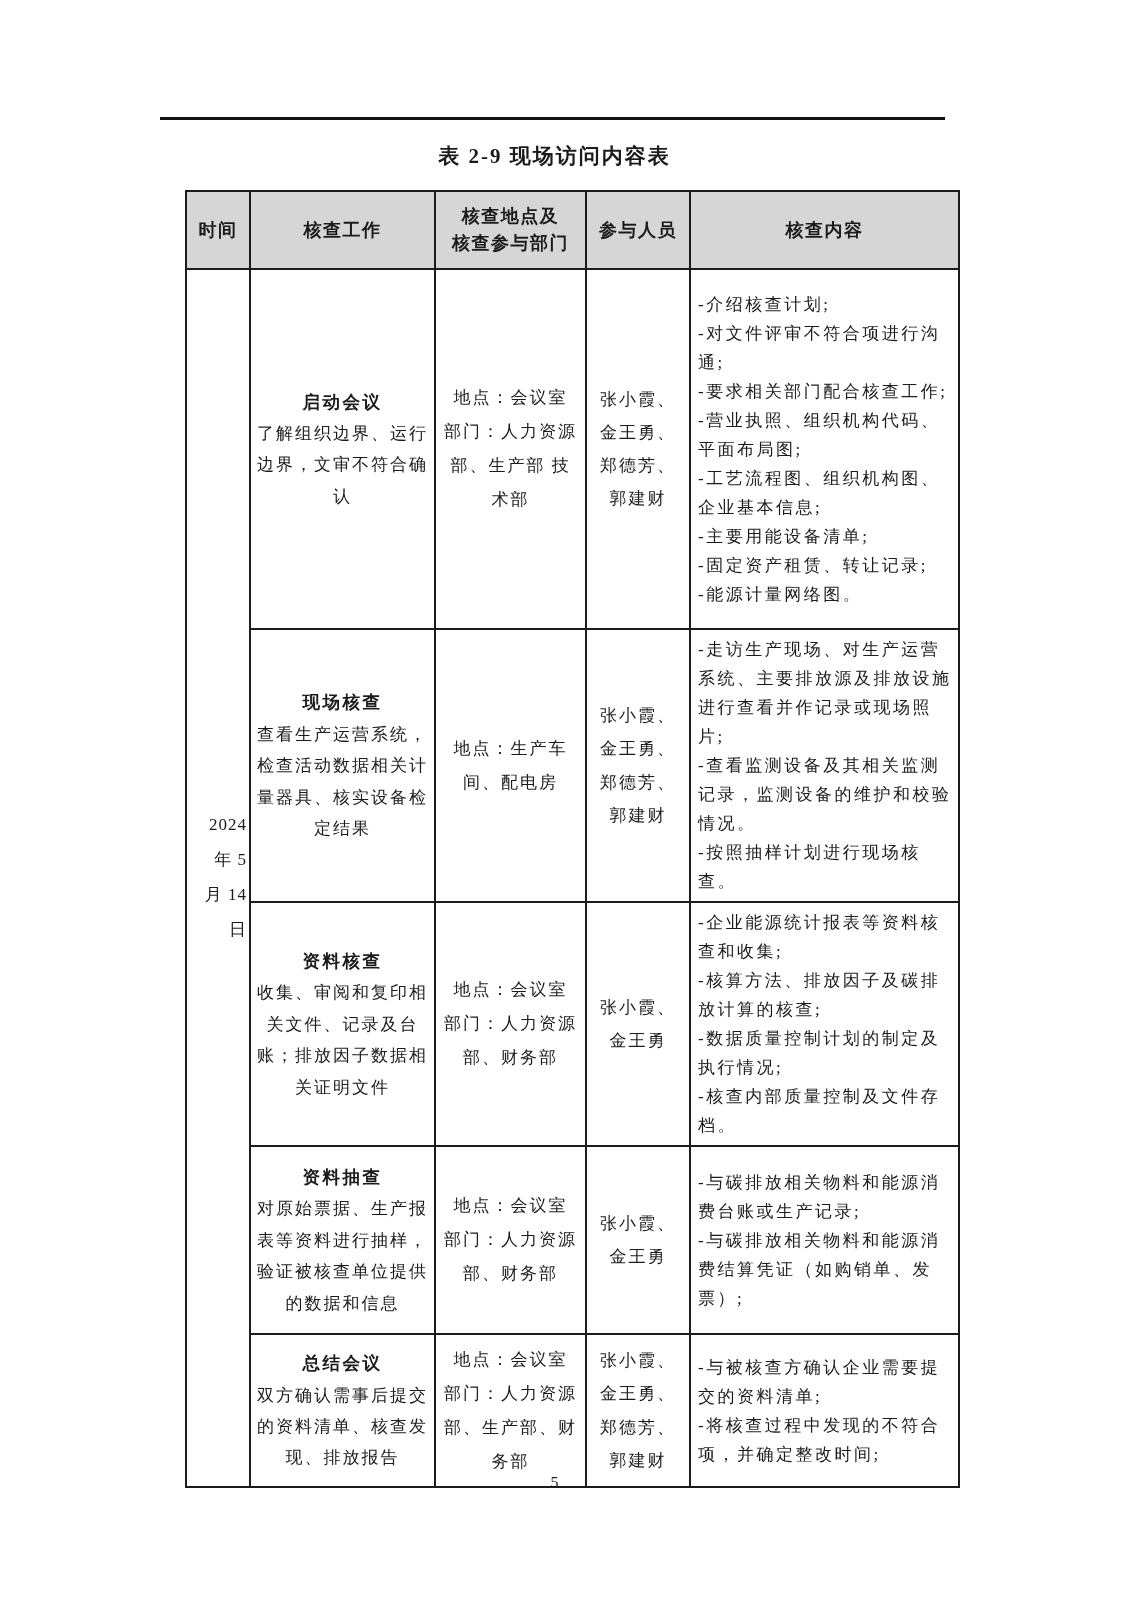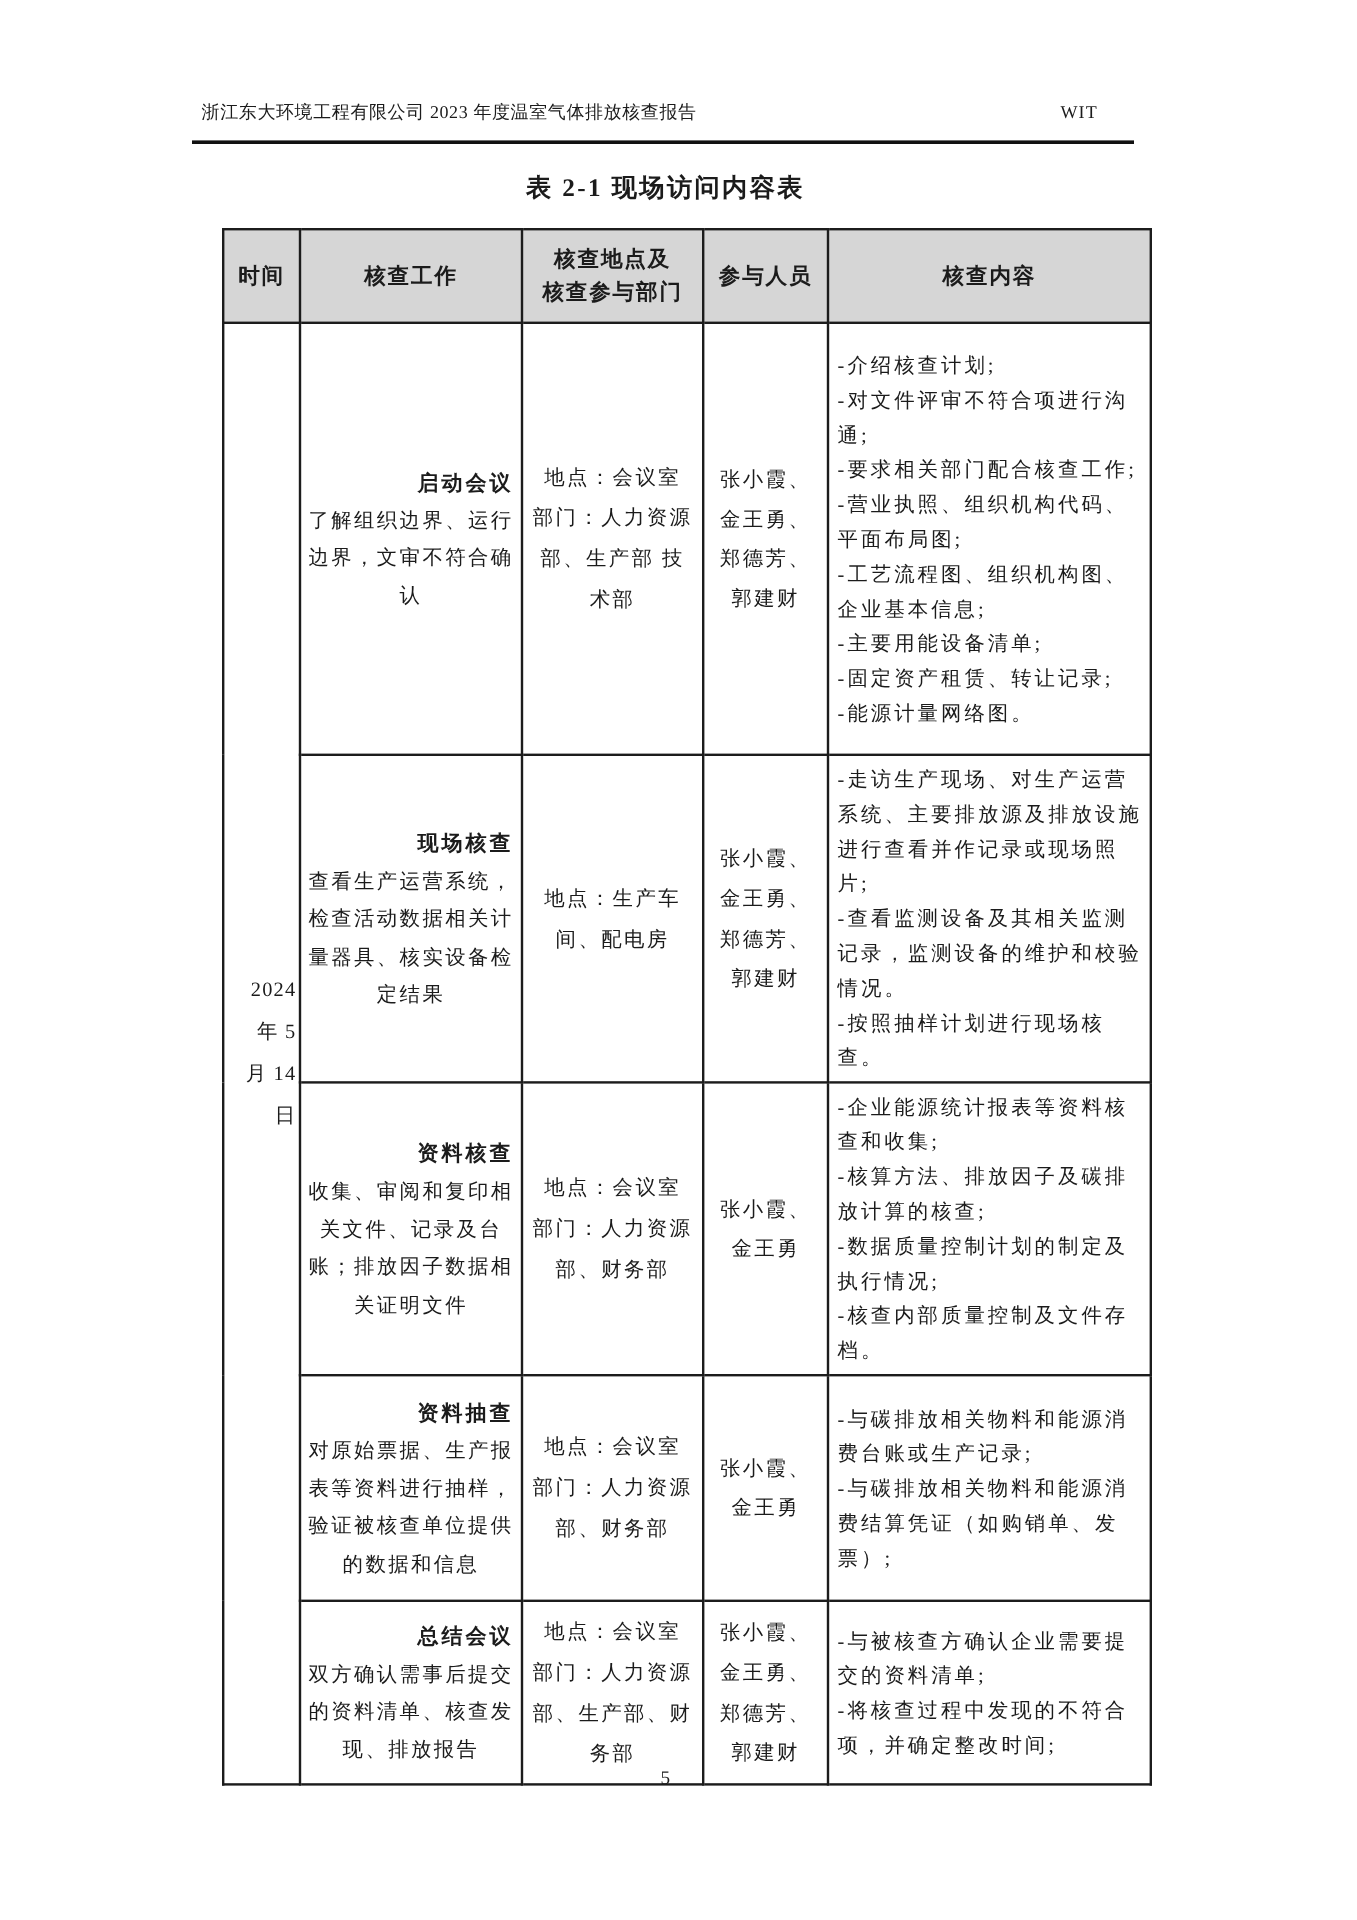--- a/index.html
+++ b/index.html
@@ -49,21 +49,21 @@
     height:72px;line-height:1.5;
     padding:2px 2px;
   }
   td.cell-time{
     text-align:right;white-space:pre-line;line-height:2.05;letter-spacing:1px;
     padding:2px;
   }
   td.cell-work{
     text-align:center;padding:4px 6px;letter-spacing:2px;line-height:1.85;
   }
-  td.cell-work .work-title{font-weight:bold;font-size:17.5px;letter-spacing:2.5px;text-align:right;}
+  td.cell-work .work-title{font-weight:bold;font-size:17.5px;letter-spacing:2.5px;}
   td.cell-loc{
     text-align:center;white-space:pre-line;line-height:2.0;letter-spacing:2px;
     padding:2px 8px;
     margin-left:12px;
   }
   td.cell-people{
     text-align:center;white-space:pre-line;line-height:1.95;letter-spacing:2px;
     padding:2px;
     margin-top:30px;
   }
@@ -75,28 +75,24 @@
   .page-footer{
     position:absolute;left:168px;top:1474px;width:773px;
     text-align:center;font-size:16px;
   }
 </style>
 </head>
 <body>
 
 <div class="page">
 
-  <div class="doc-header">
-    <span class="left">浙江东大环境工程有限公司 2023 年度温室气体排放核查报告</span>
-    <span class="right">WIT</span>
-  </div>
 
   <div class="header-rule"></div>
 
-  <div class="table-title">表 2-1 现场访问内容表</div>
+  <div class="table-title">表 2-9 现场访问内容表</div>
 
   <table class="visit">
     <colgroup>
       <col class="c-time">
         <col class="c-work">
         <col class="c-loc">
         <col class="c-people">
         <col class="c-content">
     </colgroup>
     <tbody>

